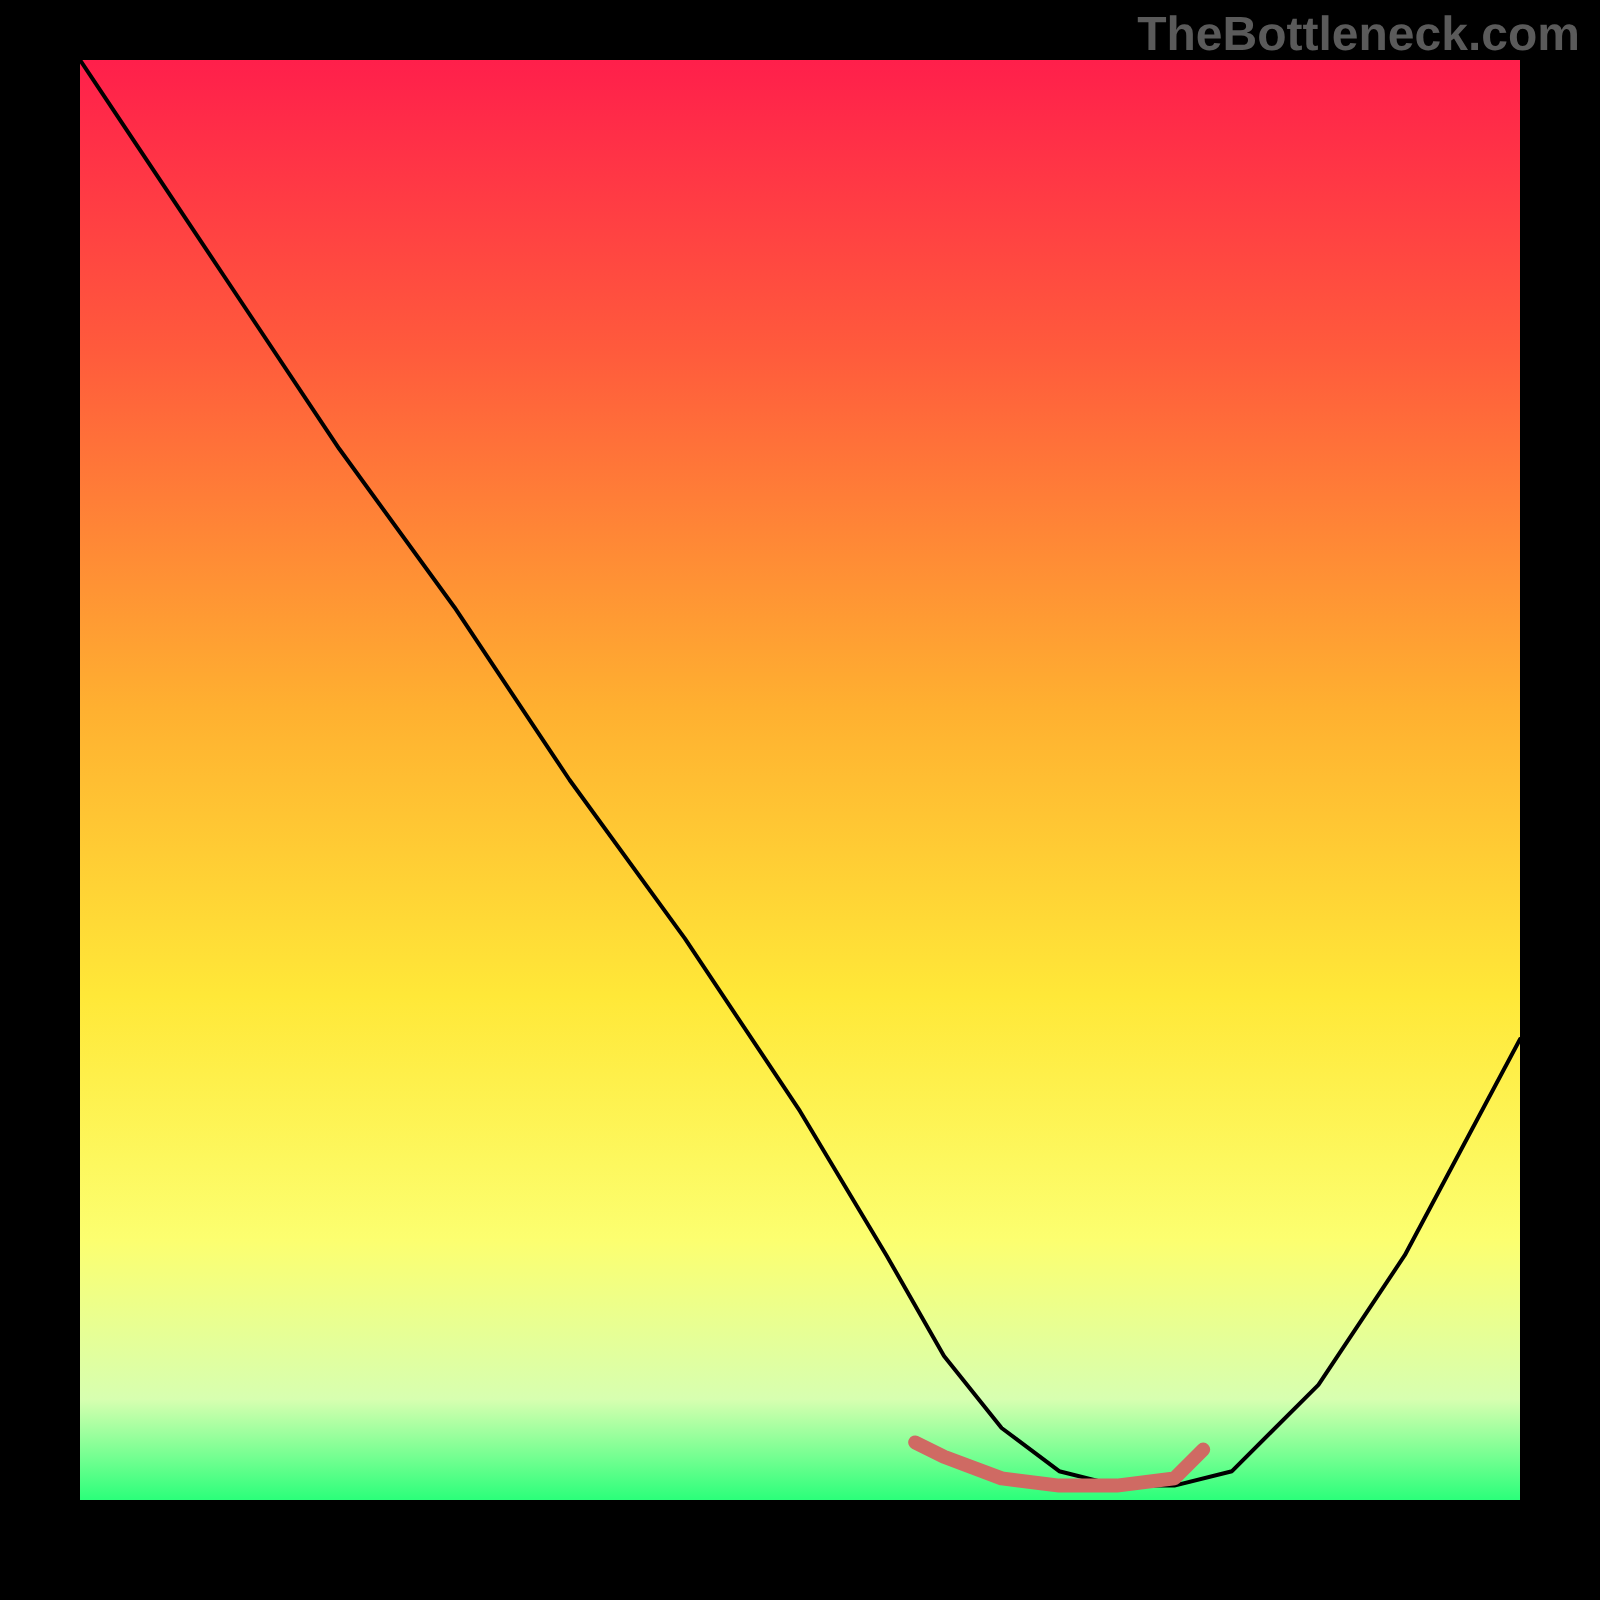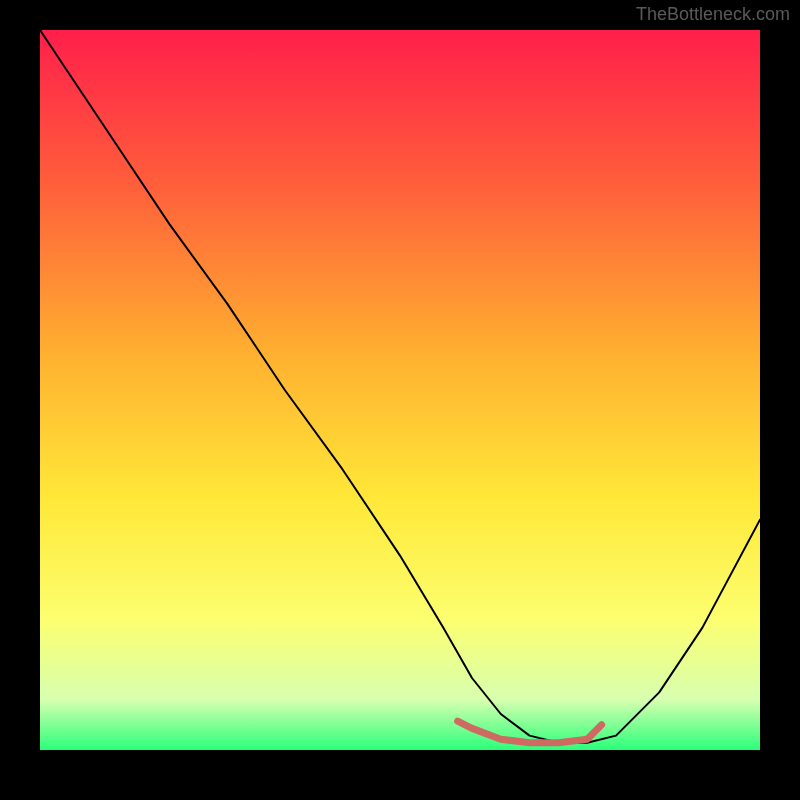--- a/index.html
+++ b/index.html
@@ -9,22 +9,22 @@
     height: 800px;
     background: #000;
     position: relative;
     font-family: Arial, Helvetica, sans-serif;
   }
   .watermark {
     position: absolute;
     top: 4px;
     right: 10px;
     color: #5a5a5a;
-    font-size: 18px;
-    font-weight: 400;
+    font-size: 24px;
+    font-weight: 700;
     z-index: 10;
   }
   .plot-area {
     position: absolute;
     left: 40px;
     top: 30px;
     width: 720px;
     height: 720px;
     overflow: hidden;
   }

